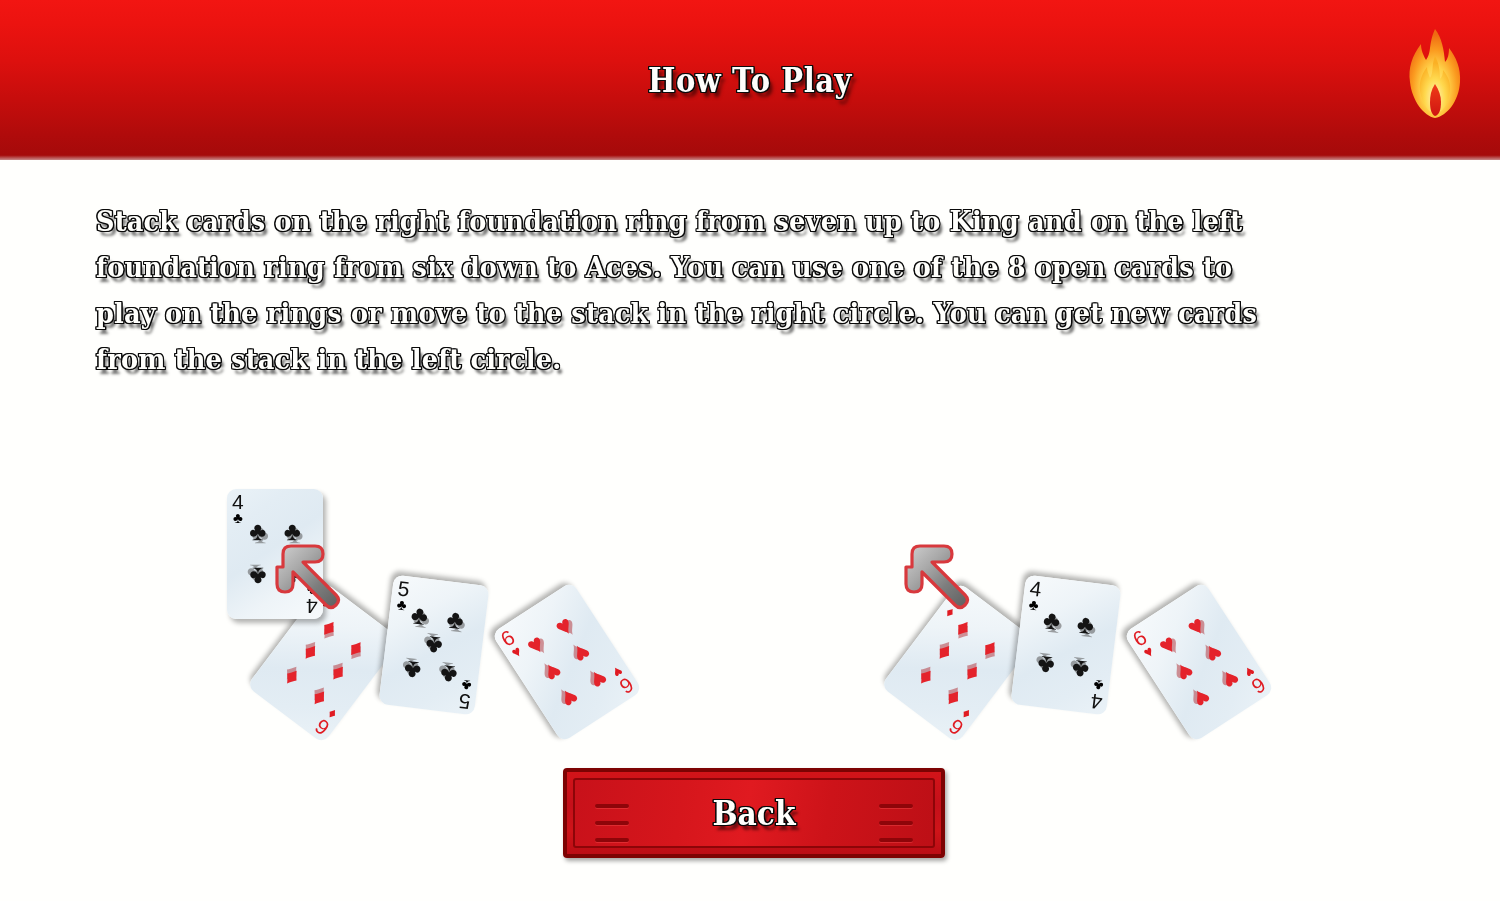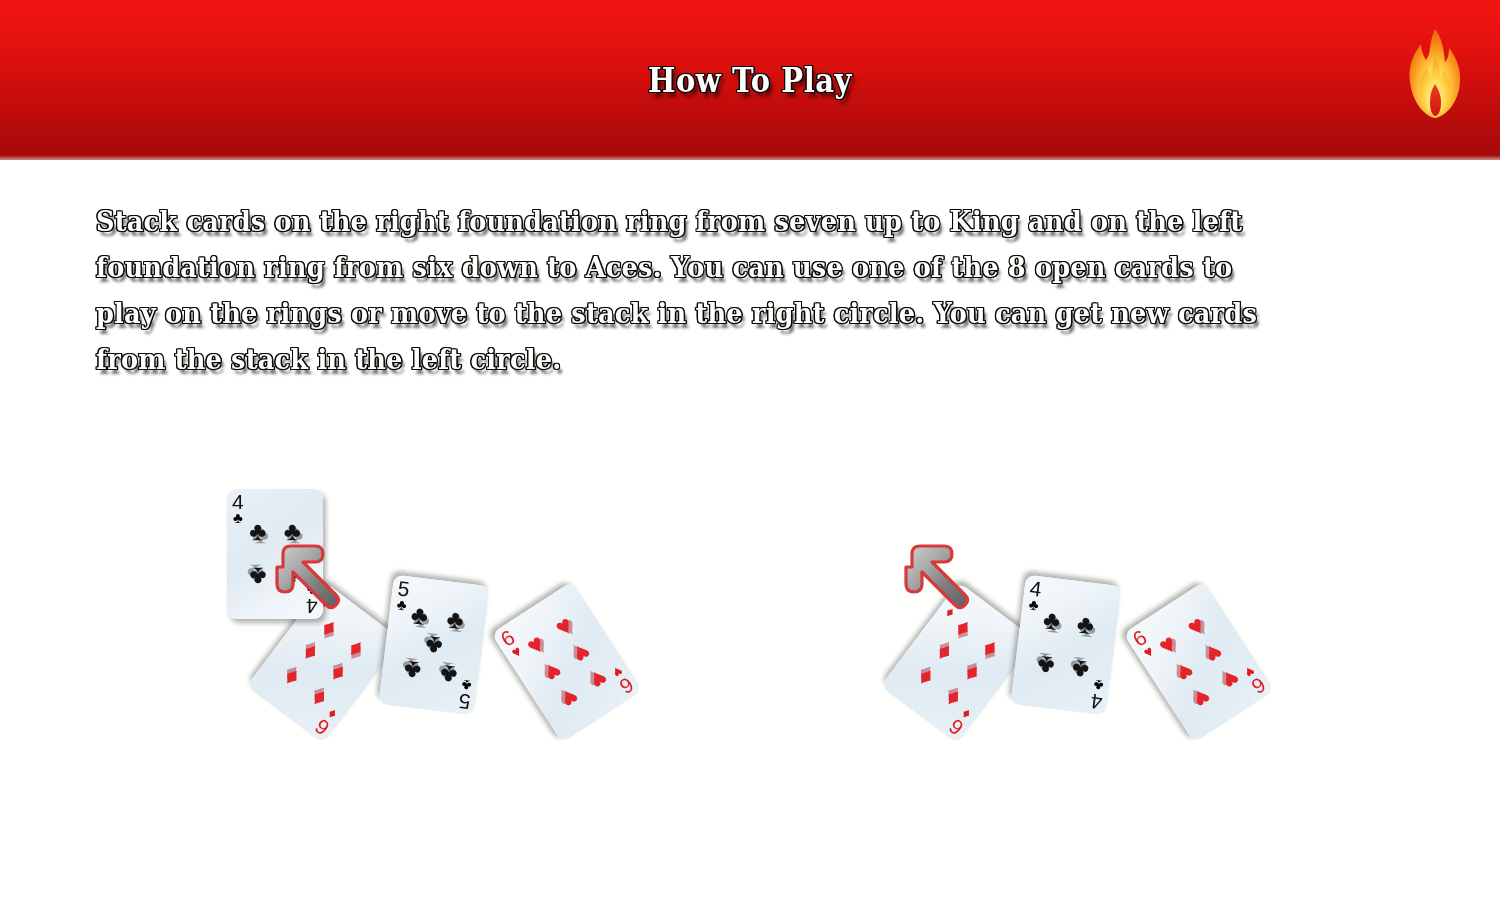--- a/index.html
+++ b/index.html
@@ -380,14 +380,25 @@
       <linearGradient id="arrGradR" x1="0%" y1="0%" x2="100%" y2="100%">
         <stop offset="0%" stop-color="#d2d2d2"></stop>
         <stop offset="34%" stop-color="#a9a9a9"></stop>
         <stop offset="64%" stop-color="#7e7e7e"></stop>
         <stop offset="100%" stop-color="#5f5f5f"></stop>
       </linearGradient>
     </defs>
     <path d="M11 26 L11 13 Q11 5 19 5 L43 5 Q51 5 51 13 Q51 21 43 21 L31 21 L64 54 Q69 59 64 64 Q59 69 54 64 L21 31 L21 43 Q21 51 13 51 Q5 51 5 43 L5 26 Q5 26 11 26 Z" fill="url(#arrGradR)" stroke="#d8393d" stroke-width="3.2" stroke-linejoin="round"></path>
   </svg>
 
+  <div id="back-button">
+    <div class="inner-frame">
+      <div class="grip l g1"></div>
+      <div class="grip l g2"></div>
+      <div class="grip l g3"></div>
+      <div class="grip r g1"></div>
+      <div class="grip r g2"></div>
+      <div class="grip r g3"></div>
+      <div class="label">Back</div>
+    </div>
+  </div>
 
 </div>
 
 </body></html>

